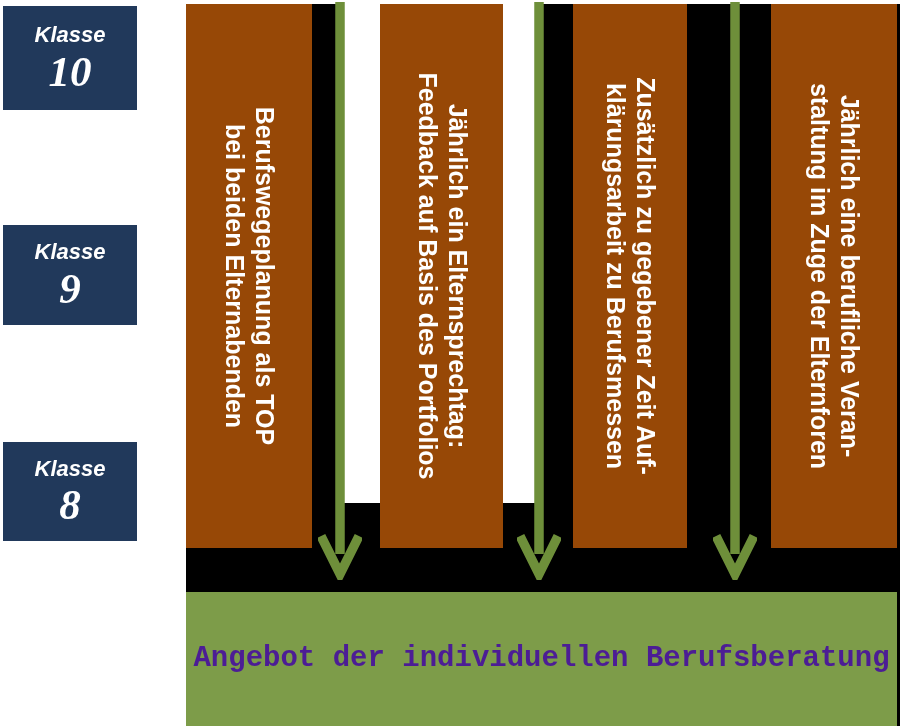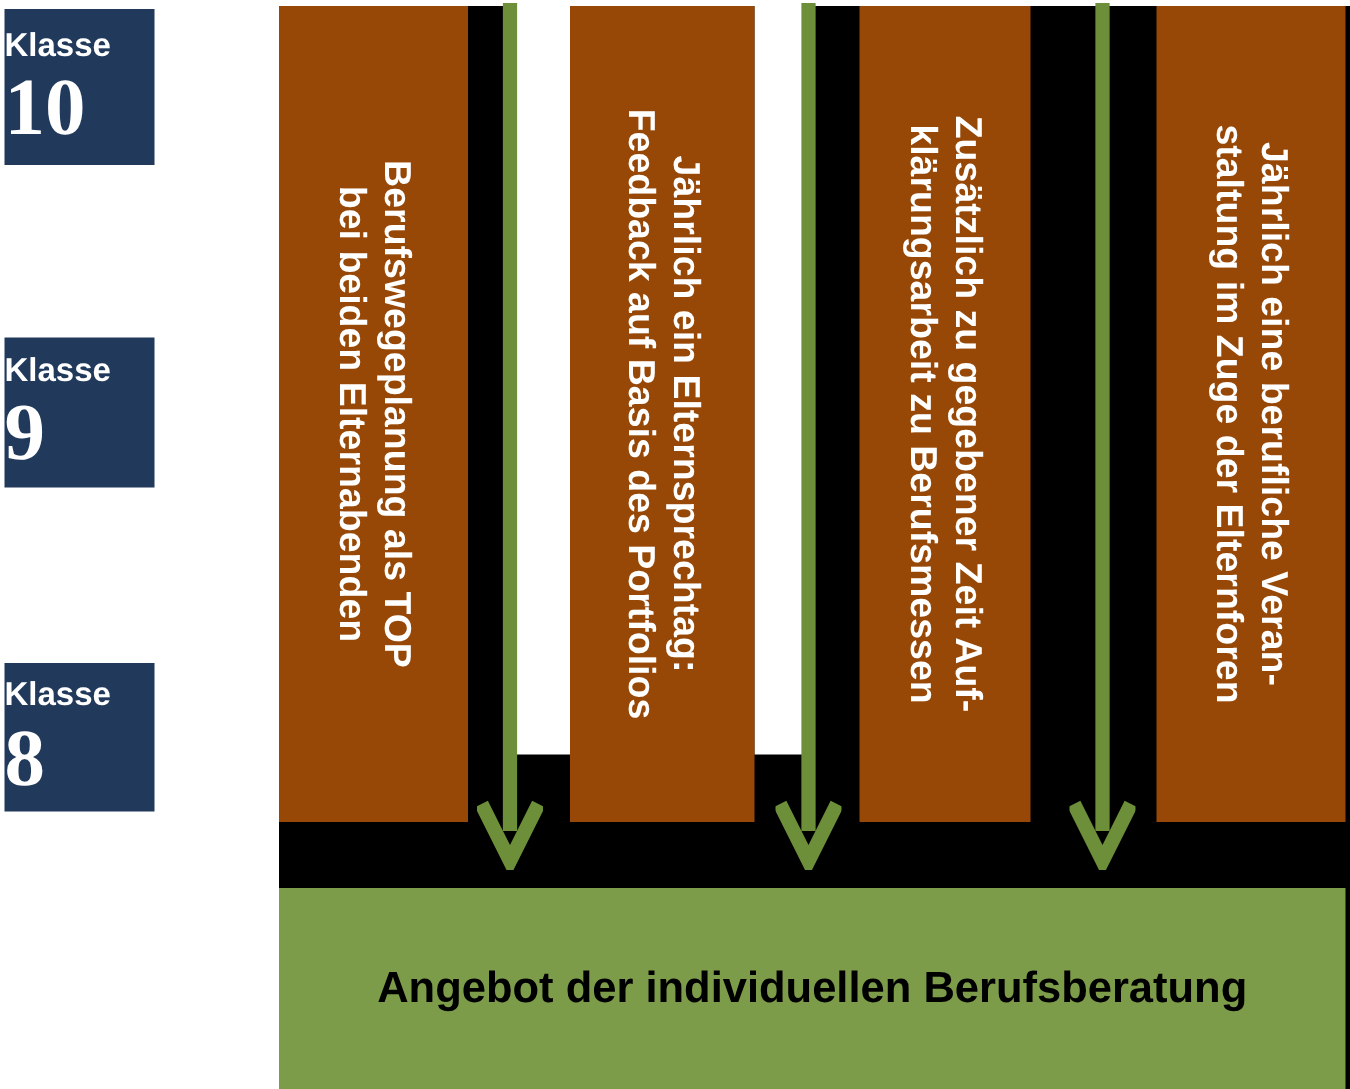--- a/index.html
+++ b/index.html
@@ -2,27 +2,28 @@
 <html style="--navy: #21395B; --brown: #974806; --arrow-green: #6E8F3A; --banner-green: #7D9C49; --black: #000000;"><head>
 <meta charset="utf-8">
 <style>
   html,body{margin:0;padding:0;background:#ffffff;}
   .stage{
     position:relative;width:900px;height:726px;background:#ffffff;overflow:hidden;
     font-family:"Liberation Sans", sans-serif;
   }
   
   .klasse-box{
-    position:absolute;left:3px;width:100px;
+    position:absolute;left:3px;width:134px;
     background:var(--navy,#21395B);
-    color:#fff;display:flex;flex-direction:column;align-items:flex-start;justify-content:center;
+    color:#fff;display:flex;flex-direction:column;align-items:center;justify-content:center;
     gap:2px;
+    font-style:italic;
   }
   .klasse-label{font-size:22px;font-weight:bold;line-height:1.1;}
-  .klasse-number{font-family:"Liberation Serif", serif;font-size:54px;font-weight:bold;line-height:1.0;}
+  .klasse-number{font-family:"Liberation Serif", serif;font-size:43px;font-weight:bold;line-height:1.0;}
   
   .black-bg{position:absolute;left:186px;top:4px;width:714px;height:722px;background:var(--black,#000000);}
   .white-gap{position:absolute;top:0;background:#ffffff;height:503px;}
   .gap-a{left:344px;width:36px;}
   .gap-b{left:503px;width:35px;}
   
   .col{position:absolute;top:4px;height:544px;background:var(--brown,#974806);}
   .col-1{left:186px;width:126px;}
   .col-2{left:380px;width:123px;}
   .col-3{left:573px;width:114px;}
@@ -37,22 +38,22 @@
   
   .arrow{position:absolute;top:2px;width:44px;height:578px;}
   .arrow-1{left:318px;}
   .arrow-2{left:517px;}
   .arrow-3{left:713px;}
   .arrow line,.arrow polyline{stroke:var(--arrow-green,#6E8F3A);stroke-width:9.5;fill:none;}
   
   .banner{
     position:absolute;left:186px;top:592px;width:711px;height:134px;
     background:var(--banner-green,#7D9C49);
-    color:#000000;font-weight:bold;font-size:29px;line-height:1.32;text-align:center;
-    display:flex;flex-direction:column;justify-content:center;
+    color:#4c1d95;font-weight:bold;font-size:29px;line-height:1.32;text-align:center;
+    display:flex;flex-direction:column;justify-content:center;font-family:Liberation Mono, monospace;
   }
   .banner span{display:block;}
 </style>
 </head>
 <body>
 
 <div class="stage">
 
   <div class="klasse-box" style="top:6px;height:104px;">
     <span class="klasse-label">Klasse</span>

